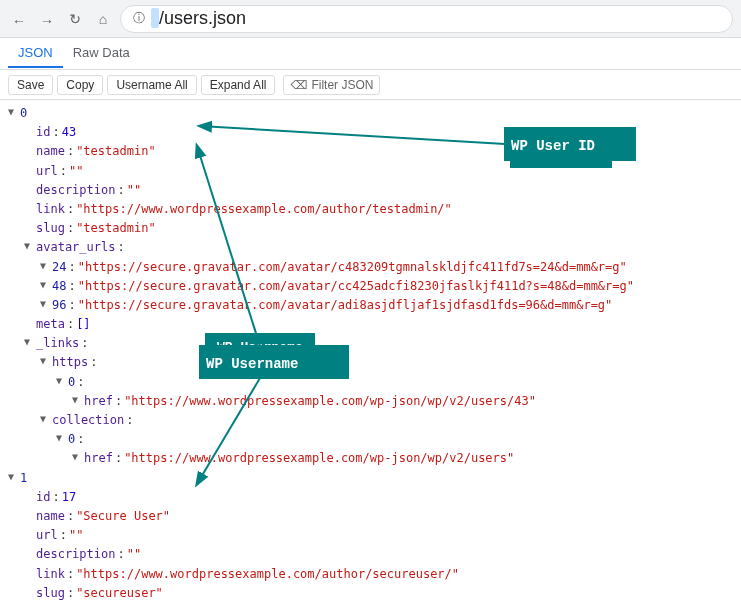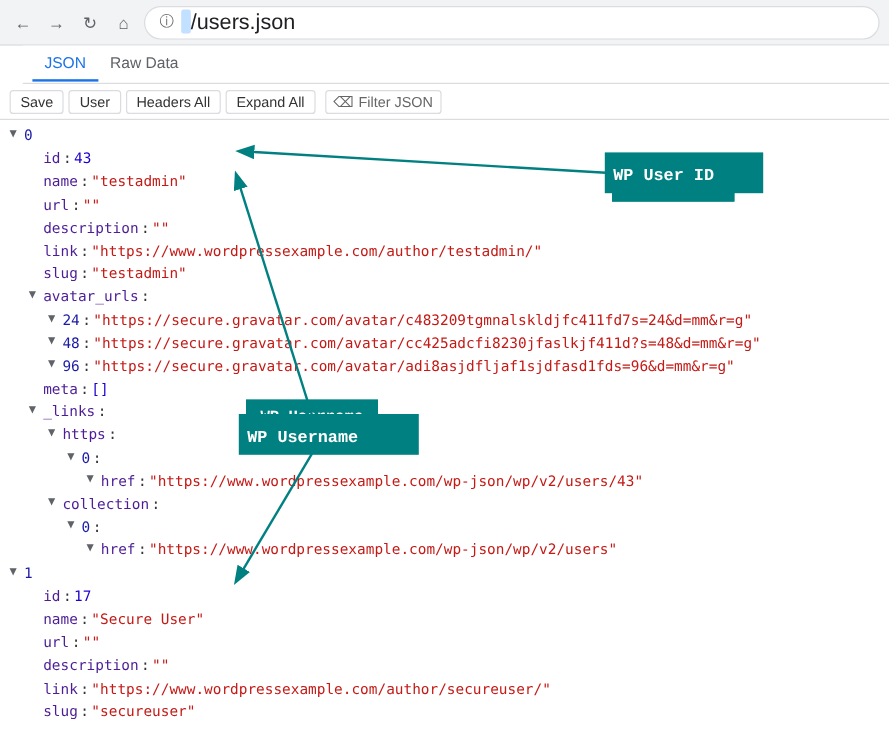--- a/index.html
+++ b/index.html
@@ -44,21 +44,20 @@
     .address-secure { color: #5f6368; font-size: 12px; }
 
     
     .json-tabs {
       display: flex;
       align-items: center;
       border-bottom: 1px solid #dadce0;
       padding: 0 8px;
       height: 32px;
       background: #fff;
-      margin-left: 19px;
     }
     .json-tab {
       padding: 6px 10px;
       font-size: 13px;
       cursor: pointer;
       border-bottom: 2px solid transparent;
       color: #5f6368;
     }
     .json-tab.active {
       color: #1a73e8;
@@ -140,22 +139,22 @@
   </div>
 </div>
 
 <div class="json-tabs">
   <div class="json-tab active">JSON</div>
   <div class="json-tab">Raw Data</div>
 </div>
 
 <div class="json-toolbar">
   <button class="toolbar-btn">Save</button>
-  <button class="toolbar-btn">User</button>
-  <button class="toolbar-btn">Headers All</button>
+  <button class="toolbar-btn">Copy</button>
+  <button class="toolbar-btn">Username All</button>
   <button class="toolbar-btn">Expand All</button>
   <div class="filter-box">
     <span>⌫</span>
     <span>Filter JSON</span>
   </div>
 </div>
 
 <div class="json-content" id="json-content">
 
 <div class="json-line" style="padding-left: 8px;">

